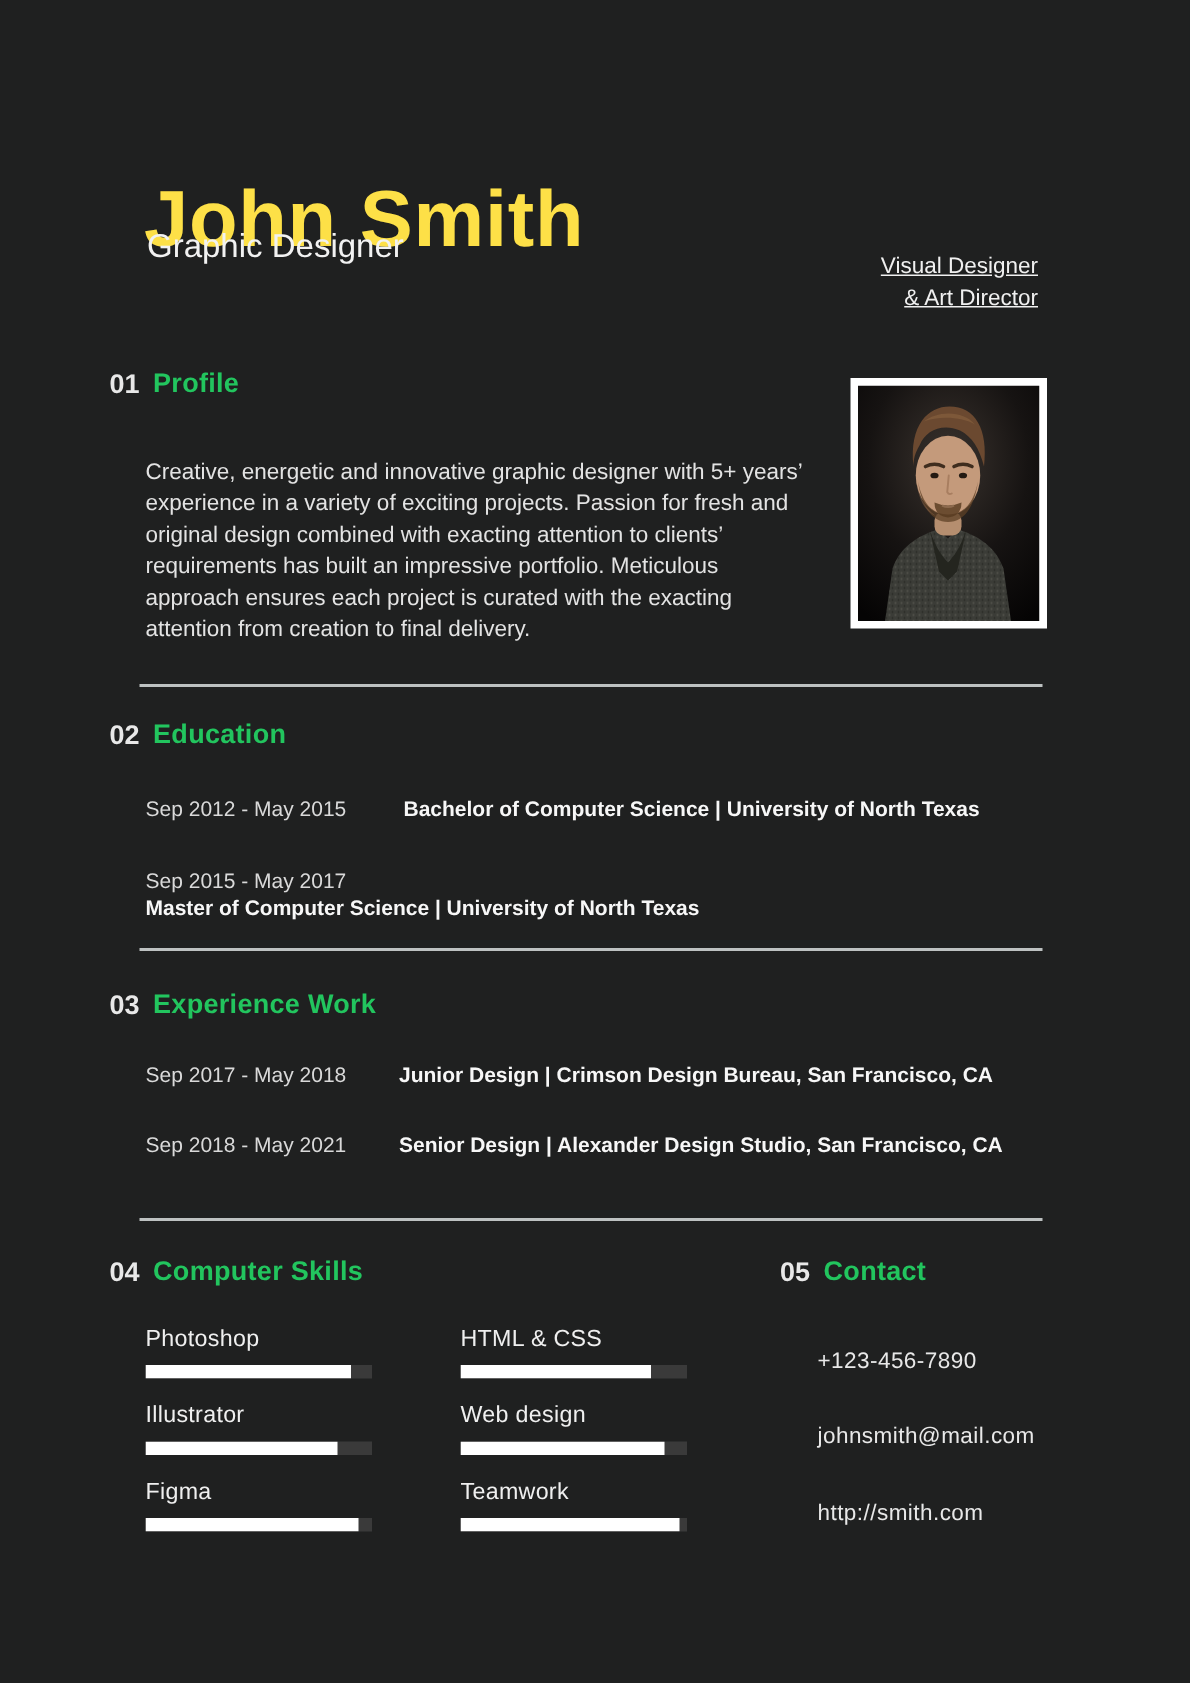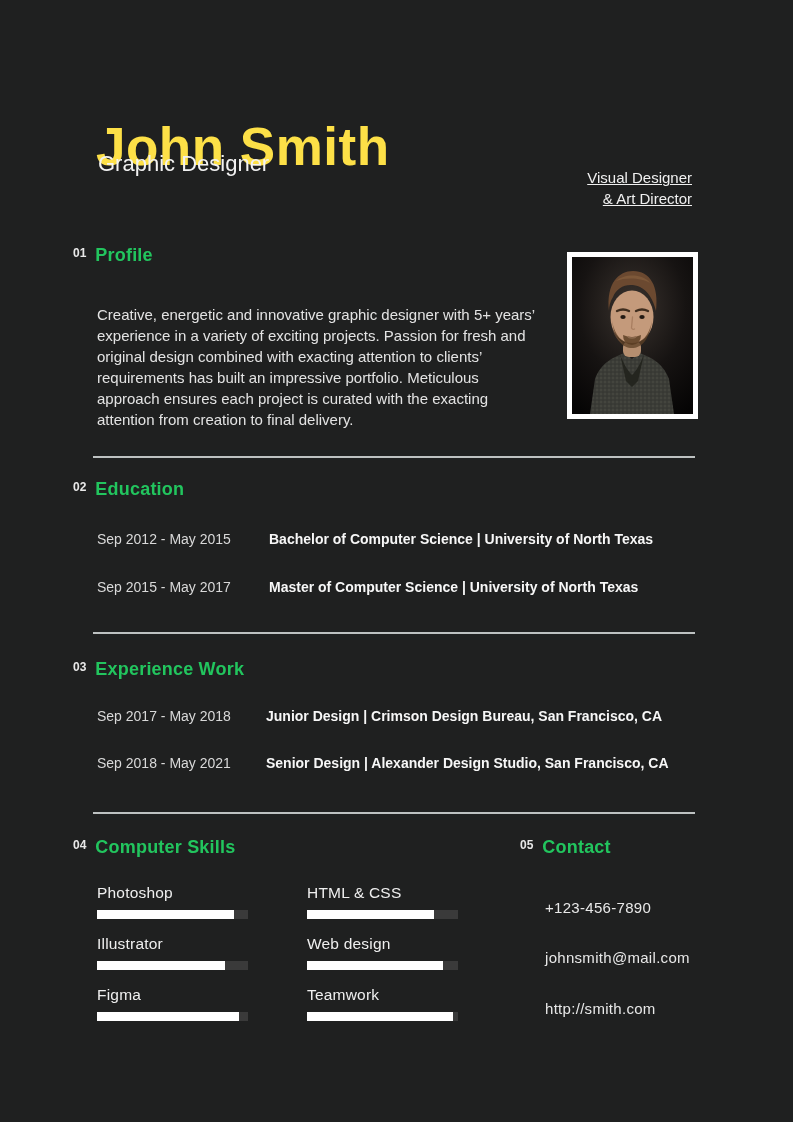--- a/index.html
+++ b/index.html
@@ -12,42 +12,42 @@
   }
   .page{position:absolute;inset:0;}
 
   
   .name{position:absolute;left:96px;top:78px;font-size:53px;font-weight:800;color:#fde047;letter-spacing:.5px;margin-top:38px;}
   .role{position:absolute;left:98px;top:151px;font-size:22px;font-weight:400;color:#f2f2f2;}
   .tagline{position:absolute;right:101px;top:167px;text-align:right;font-size:15px;line-height:21px;font-weight:500;color:#f0f0f0;text-decoration:underline;}
 
   
   .sec-head{position:absolute;display:flex;align-items:flex-start;gap:9px;}
-  .sec-num{font-size:12px;font-weight:600;line-height:1;color:#e8e8e8;padding-top:1px;}
+  .sec-num{font-size:18px;font-weight:600;line-height:1;color:#e8e8e8;padding-top:1px;}
   .sec-title{font-size:18px;font-weight:700;line-height:1;color:#22c55e;letter-spacing:.2px;}
   .head-profile{left:73px;top:246px;}
   .head-education{left:73px;top:480px;}
   .head-experience{left:73px;top:660px;}
   .head-skills{left:73px;top:838px;}
   .head-contact{left:520px;top:838px;}
 
   
   .profile-text{position:absolute;left:97px;top:289px;width:448px;font-size:15px;line-height:21px;color:#e3e3e3;}
   .photo-frame{position:absolute;left:567px;top:252px;width:121px;height:157px;background:#ffffff;padding:5px;}
   .photo-frame svg{display:block;}
 
   
   .divider{position:absolute;left:93px;width:602px;height:2px;background:#bdc1c1;}
   .div-1{top:456px;} .div-2{top:632px;} .div-3{top:812px;}
 
   
   .row{position:absolute;left:97px;display:flex;font-size:14px;line-height:18px;}
   .row .date{width:172px;flex:none;color:#d9d9d9;font-weight:400;}
   .row .desc{font-weight:700;color:#f7f7f7;white-space:nowrap;}
-  .edu-0{top:530px;} .edu-1{top:578px;}
+  .edu-0{top:530px;} .edu-1{top:578px;flex-direction:column;}
   .exp-0{top:707px;} .exp-1{top:754px;}
   .exp-0 .date,.exp-1 .date{width:169px;}
 
   
   .skill{position:absolute;width:151px;}
   .skill-label{font-size:15.5px;line-height:18px;color:#efefef;font-weight:400;letter-spacing:.2px;}
   .skill-bar{margin-top:8px;height:9px;background:#3a3a3a;overflow:hidden;}
   .skill-fill{height:100%;background:#ffffff;}
   .sk-0{left:97px;top:884px;} .sk-1{left:97px;top:935px;} .sk-2{left:97px;top:986px;}
   .sk-3{left:307px;top:884px;} .sk-4{left:307px;top:935px;} .sk-5{left:307px;top:986px;}

